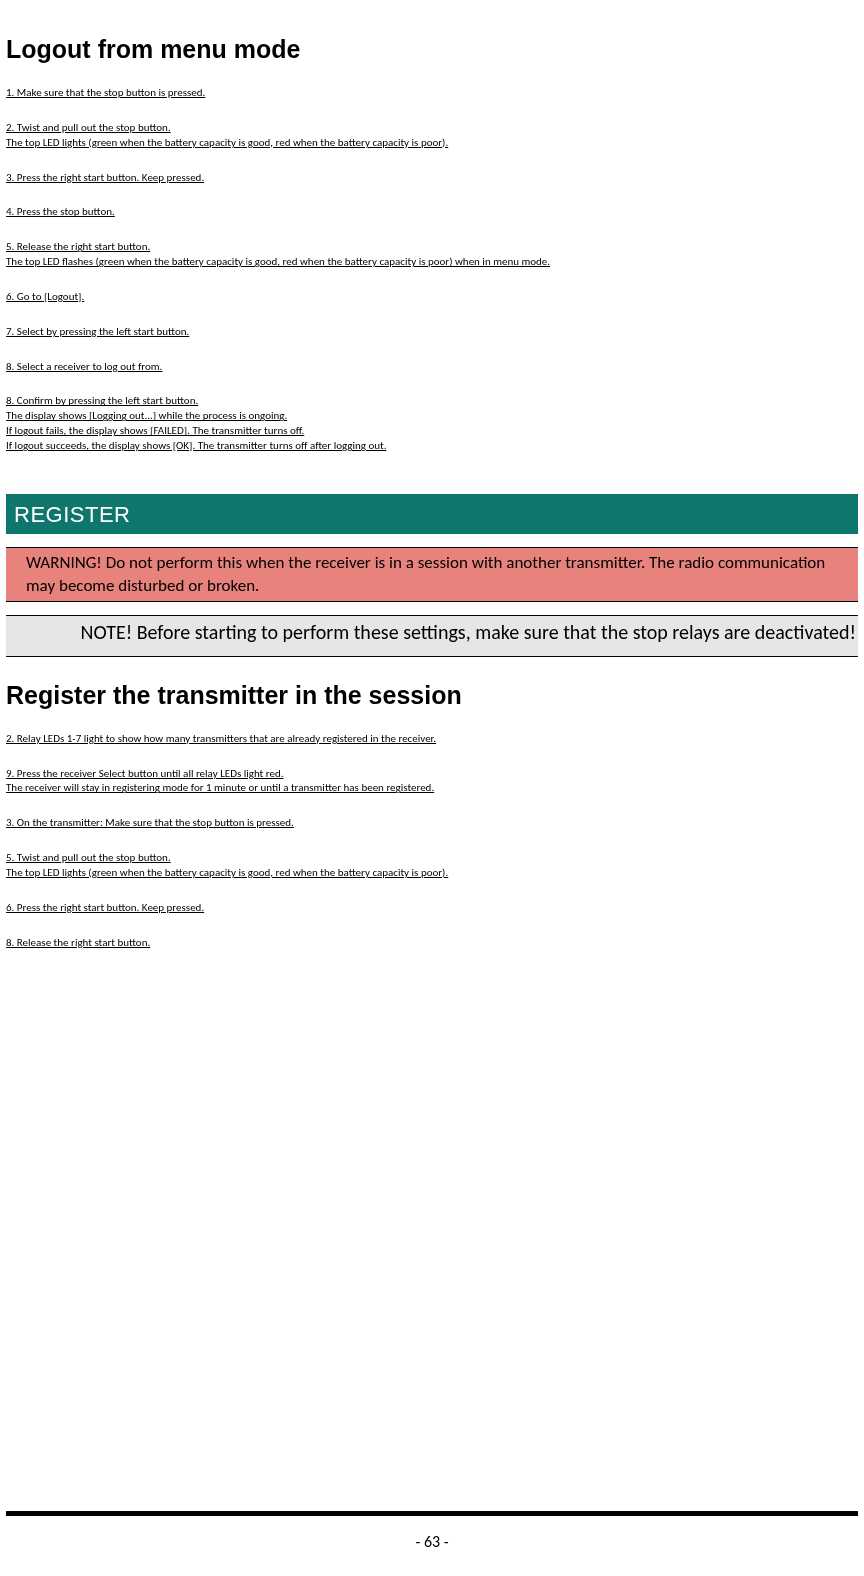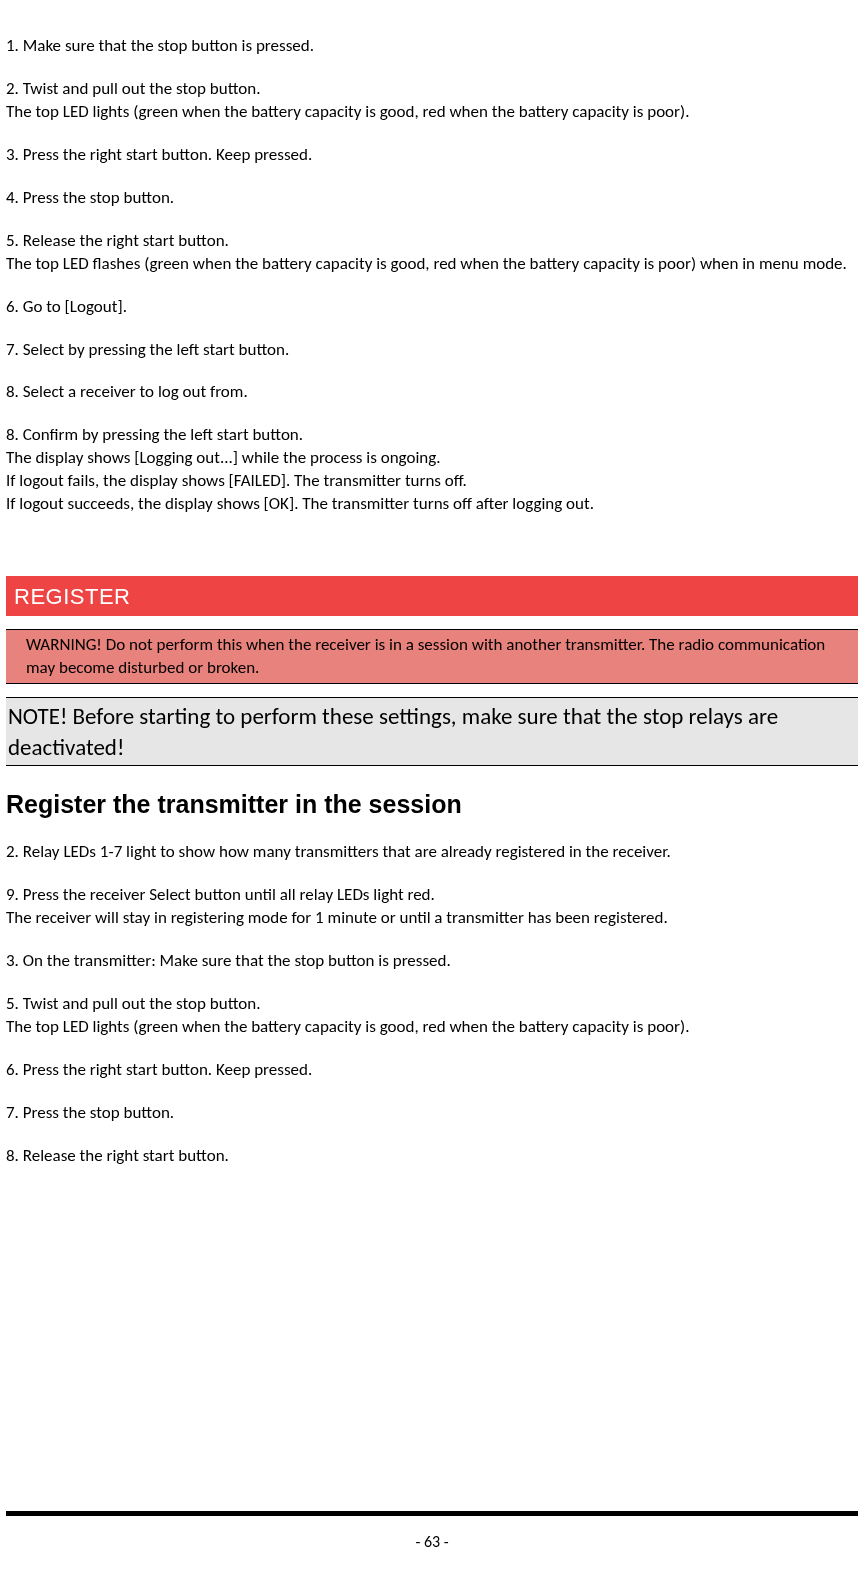--- a/index.html
+++ b/index.html
@@ -18,57 +18,59 @@
   .content {
     padding: 35px 6px 0 6px;
   }
   h2.heading {
     font-family: Arial, Helvetica, sans-serif;
     font-weight: bold;
     font-size: 25px;
     margin-bottom: 22px;
   }
   .para {
-    font-size: 17px;
+    font-size: 11px;
     line-height: 1.35;
     margin-bottom: 20px;
+    text-decoration: underline;
   }
   .para .line {
     display: block;
   }
   .section-header {
-    background: #ef4444;
+    background: #0f766e;
     color: #ffffff;
     font-family: Arial, Helvetica, sans-serif;
     font-size: 22px;
     font-weight: normal;
     padding: 8px 8px 6px 8px;
-    margin-top: 60px;
+    margin-top: 40px;
     margin-bottom: 13px;
     letter-spacing: 0.5px;
   }
   .warning-box {
     background: #e8827c;
     border-top: 1px solid #000;
     border-bottom: 1px solid #000;
     color: #000;
     font-size: 17px;
     line-height: 1.35;
     padding: 4px 2px 3px 20px;
     margin-bottom: 13px;
   }
   .note-box {
     background: #e6e6e6;
     border-top: 1px solid #000;
     border-bottom: 1px solid #000;
     color: #000;
-    font-size: 23px;
+    font-size: 20px;
     line-height: 1.35;
-    padding: 3px 2px 2px 2px;
+    padding: 3px 2px 10px 2px;
     margin-bottom: 24px;
+    text-align: right;
   }
   .footer-rule {
     position: absolute;
     bottom: 60px;
     left: 6px;
     right: 6px;
     border-top: 5px solid #000;
   }
   .page-number {
     position: absolute;
@@ -77,20 +79,21 @@
     right: 0;
     text-align: center;
     font-size: 16px;
   }
 </style>
 </head>
 <body>
 
 <div class="content">
 
+  <h2 class="heading">Logout from menu mode</h2>
 
   <div id="section1-body">
       <div class="para">
         <span class="line">1. Make sure that the stop button is pressed.</span>
       </div>
       <div class="para">
         <span class="line">2. Twist and pull out the stop button.</span>
         <span class="line">The top LED lights (green when the battery capacity is good, red when the battery capacity is poor).</span>
       </div>
       <div class="para">
@@ -142,23 +145,20 @@
         <span class="line">3. On the transmitter: Make sure that the stop button is pressed.</span>
       </div>
       <div class="para">
         <span class="line">5. Twist and pull out the stop button.</span>
         <span class="line">The top LED lights (green when the battery capacity is good, red when the battery capacity is poor).</span>
       </div>
       <div class="para">
         <span class="line">6. Press the right start button. Keep pressed.</span>
       </div>
       <div class="para">
-        <span class="line">7. Press the stop button.</span>
-      </div>
-      <div class="para">
         <span class="line">8. Release the right start button.</span>
       </div>
     </div>
 
 </div>
 
 <div class="footer-rule"></div>
 <div class="page-number">- 63 -</div>
 
 </body></html>

